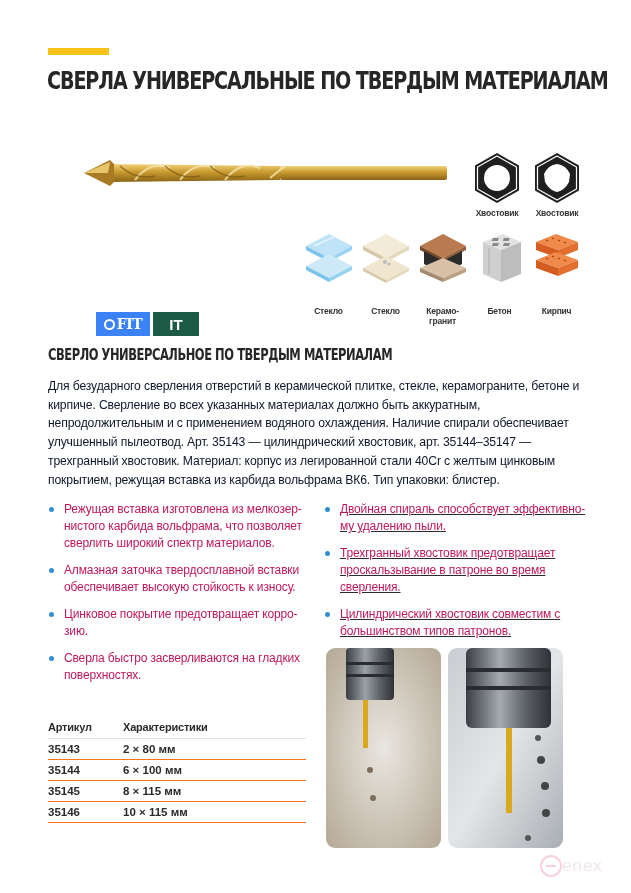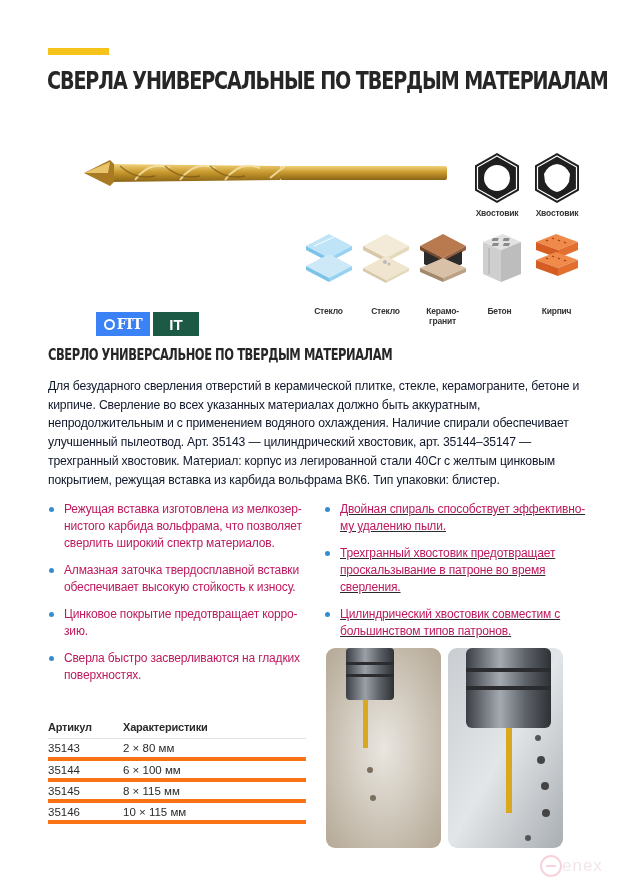--- a/index.html
+++ b/index.html
@@ -38,21 +38,21 @@
 
   .description { position: absolute; left: 48px; top: 377px; width: 545px; font-size: 12.2px; line-height: 18.7px; color: #0f172a; letter-spacing: -0.15px; }
 
   .features-left { position: absolute; left: 48px; top: 501px; width: 260px; }
   .features-right { position: absolute; left: 324px; top: 501px; width: 265px; text-decoration: underline; }
   .feature { position: relative; padding-left: 16px; font-size: 12px; line-height: 17px; color: #be185d; margin-bottom: 10px; letter-spacing: -0.15px; }
   .feature::before { content: ""; position: absolute; left: 1px; top: 6px; width: 5px; height: 5px; border-radius: 50%; background: #2f8fd0; }
 
   .spec-table { position: absolute; left: 48px; top: 716px; width: 258px; border-collapse: collapse; font-size: 11.5px; }
   .spec-table th { text-align: left; font-weight: bold; color: #2b2b2b; height: 22px; border-bottom: 1px solid #e3e3e3; font-size: 11px; letter-spacing: -0.2px; }
-  .spec-table td { height: 21px; border-bottom: 4px solid #f97316; color: #2b2b2b; }
+  .spec-table td { height: 21px; border-bottom: 1px solid #f97316; color: #2b2b2b; font-weight: bold; }
   .spec-table .col1 { width: 75px; }
 
   .photo { position: absolute; top: 648px; width: 115px; height: 200px; border-radius: 9px; overflow: hidden; }
   .photo-1 { left: 326px; }
   .photo-2 { left: 448px; width: 115px; }
   .photo svg { width: 100%; height: 100%; display: block; }
 
   .watermark { position: absolute; left: 540px; top: 855px; display: flex; align-items: center; gap: 0; opacity: 0.35; }
   .watermark-icon { width: 22px; height: 22px; border: 2px solid #e7849a; border-radius: 50%; position: relative; }
   .watermark-icon::after { content:""; position:absolute; left:4px; right:4px; top:8px; height:2px; background:#e7849a; }

